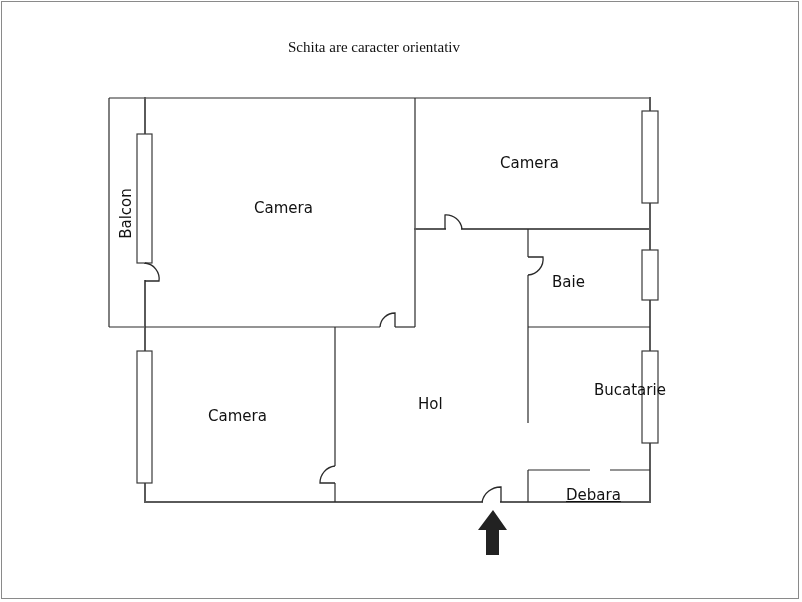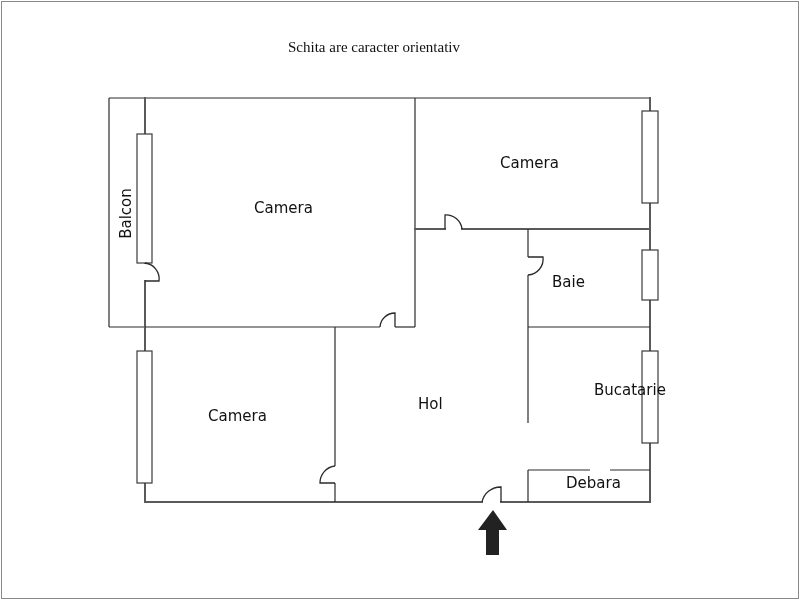--- a/index.html
+++ b/index.html
@@ -80,14 +80,14 @@
 </svg>
 
 <div class="lbl title" style="left:288px; top:40px;">Schita are caracter orientativ</div>
 
 <div class="lbl" style="left:254px; top:201px;">Camera</div>
 <div class="lbl" style="left:500px; top:156px;">Camera</div>
 <div class="lbl" style="left:208px; top:409px;">Camera</div>
 <div class="lbl" style="left:552px; top:275px;">Baie</div>
 <div class="lbl" style="left:418px; top:397px;">Hol</div>
 <div class="lbl" style="left:556px; top:383px;margin-left:38px;">Bucatarie</div>
-<div class="lbl" style="left:566px; top:476px;">Debara</div>
+<div class="lbl" style="left:566px; top:488px;text-decoration:underline;">Debara</div>
 <div class="lbl rot" style="left:98px; top:206px; width:56px; text-align:center;">Balcon</div>
 
 </body></html>

